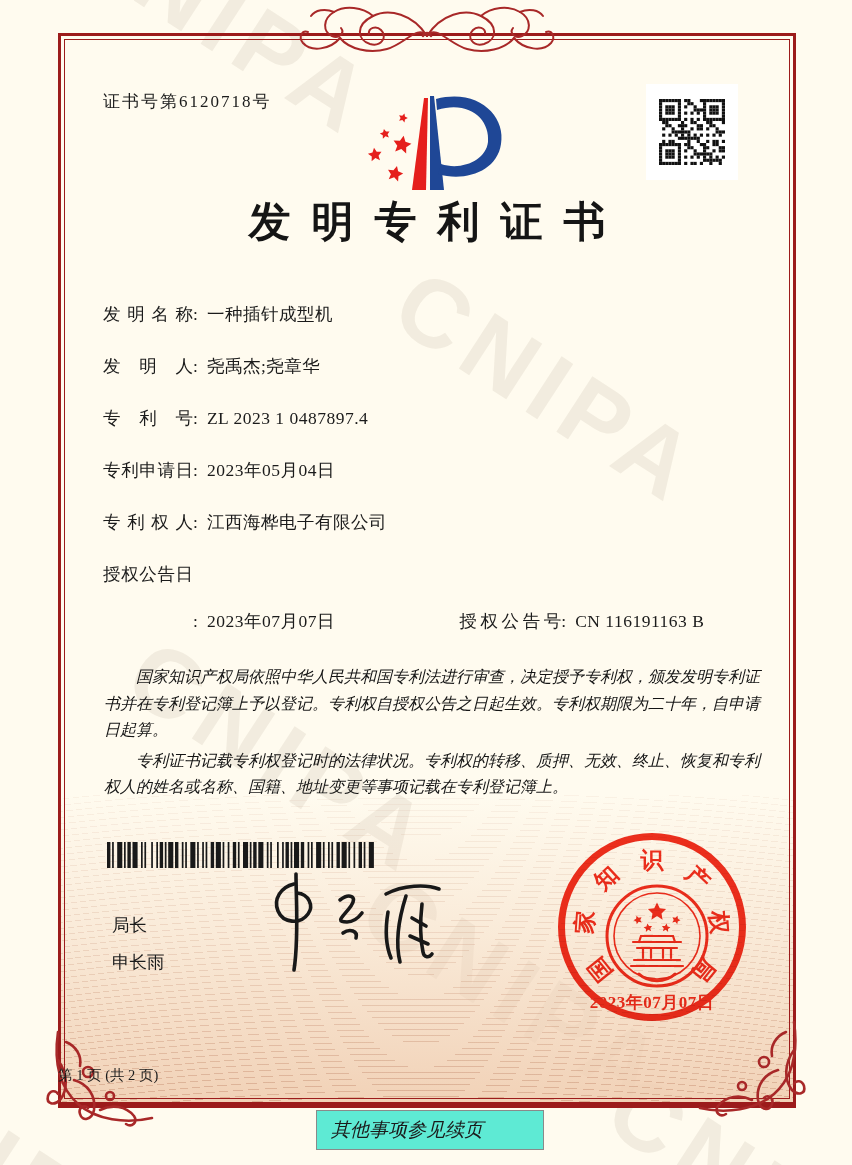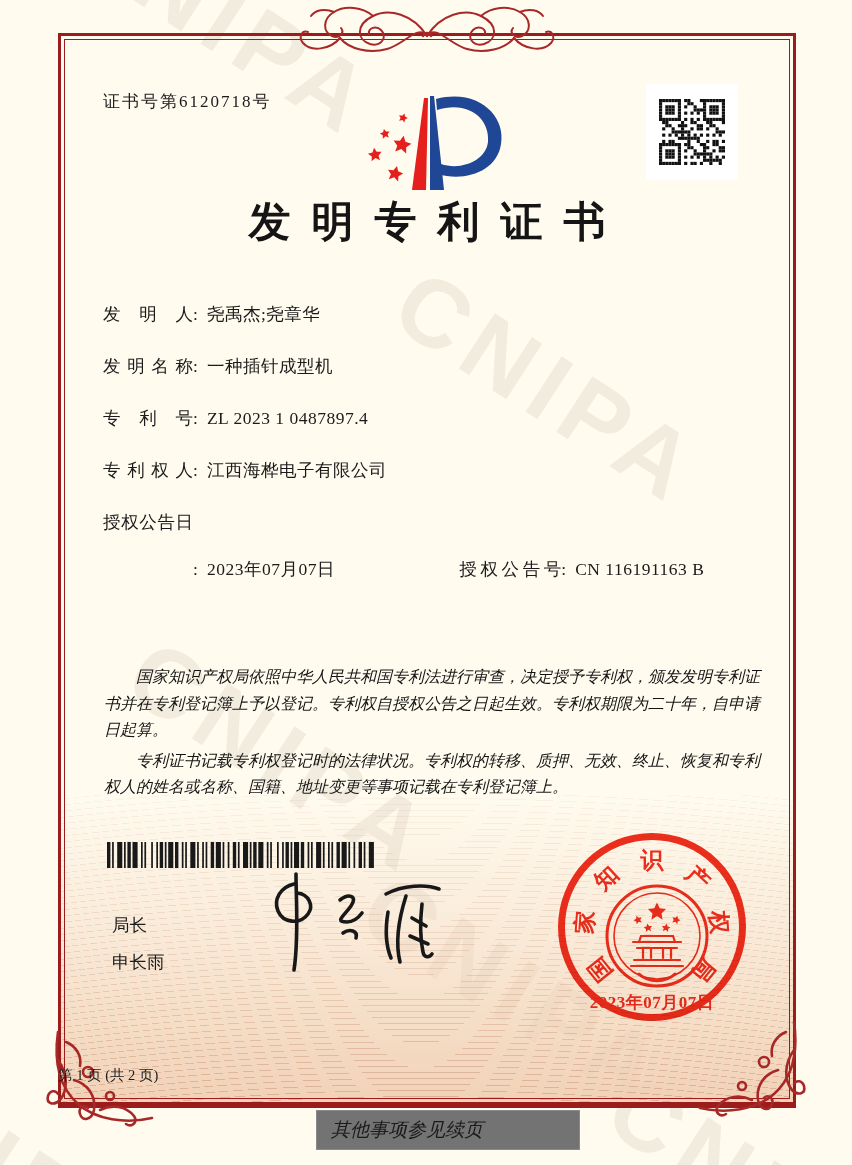--- a/index.html
+++ b/index.html
@@ -91,22 +91,22 @@
   }
   .seal-date{
     position:absolute;left:0;top:151px;width:100%;text-align:center;
     font-size:17px;font-weight:bold;color:var(--seal-red);letter-spacing:0.5px;
   }
   .emblem{position:absolute;left:36px;top:42px;}
   
   .page-footer{position:absolute;left:58px;top:1066px;width:738px;z-index:4;
     font-size:14.5px;}
   .note-box{
-    position:absolute;left:316px;top:1110px;width:264px;height:40px;z-index:4;
-    background:#737373;border:1px solid #8a8a8a;box-sizing:border-box;
+    position:absolute;left:316px;top:1110px;width:228px;height:40px;z-index:4;
+    background:#5eead4;border:1px solid #8a8a8a;box-sizing:border-box;
     font-size:19px;font-style:italic;line-height:38px;padding-left:14px;
   }
 </style>
 </head>
 <body>
 
 <div class="wm" style="left:110px;top:-120px;">CNIPA</div>
 <div class="wm" style="left:435px;top:248px;">CNIPA</div>
 <div class="wm" style="left:-262px;top:392px;">CNIPA</div>
 <div class="wm" style="left:168px;top:618px;">CNIPA</div>
@@ -400,27 +400,30 @@
       <rect x="40.86" y="62.86" width="3.14" height="3.14" fill="#111"></rect>
       <rect x="50.29" y="62.86" width="3.14" height="3.14" fill="#111"></rect>
       <rect x="59.71" y="62.86" width="3.14" height="3.14" fill="#111"></rect>
     </svg>
 </div>
 
 <div class="title">发明专利证书</div>
 
 <div class="fields">
   <div class="frow">
+    <span class="flabel">发明名称</span><span class="colon">:</span><span class="fvalue">一种插针成型机</span>
+  </div>
+  <div class="frow">
     <span class="flabel">发明人</span><span class="colon">:</span><span class="fvalue">尧禹杰;尧章华</span>
-  </div>
-  <div class="frow">
-    <span class="flabel">发明名称</span><span class="colon">:</span><span class="fvalue">一种插针成型机</span>
   </div>
   <div class="frow">
     <span class="flabel">专利号</span><span class="colon">:</span><span class="fvalue">ZL 2023 1 0487897.4</span>
+  </div>
+  <div class="frow">
+    <span class="flabel">专利申请日</span><span class="colon">:</span><span class="fvalue">2023年05月04日</span>
   </div>
   <div class="frow">
     <span class="flabel">专利权人</span><span class="colon">:</span><span class="fvalue">江西海桦电子有限公司</span>
   </div>
   <div class="frow">
     <span class="flabel">授权公告日</span><span class="colon">:</span><span class="fvalue">2023年07月07日</span>
     <span class="second">
       <span class="flabel" style="width:102px;">授权公告号</span><span class="colon">:</span><span class="fvalue">CN 116191163 B</span>
     </span>
   </div>

